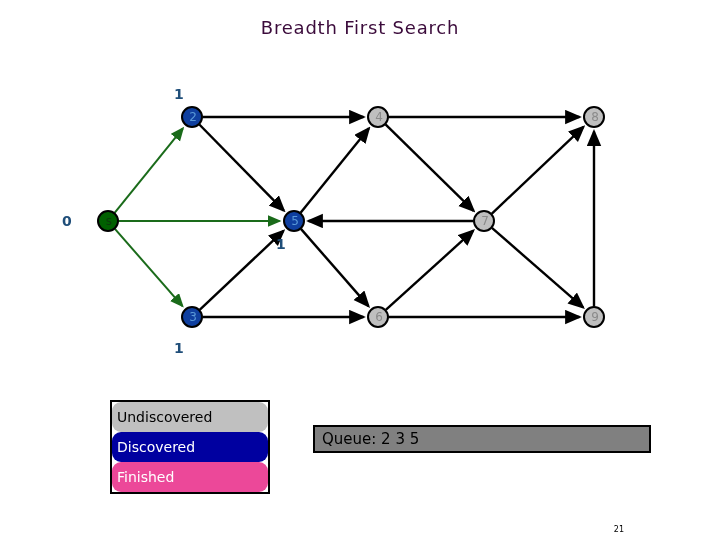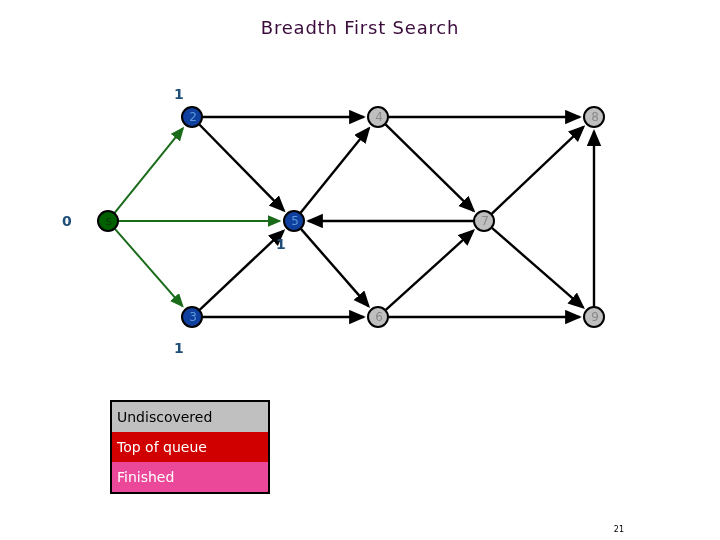--- a/index.html
+++ b/index.html
@@ -64,20 +64,21 @@
   }
   .legend-row {
     height: 30px;
     line-height: 30px;
     padding-left: 5px;
     font-family: "DejaVu Sans", sans-serif;
     font-size: 14px;
     box-sizing: border-box;
     white-space: nowrap;
     overflow: hidden;
+    border-radius: 9px;
   }
   .legend-row.undiscovered { background: #c0c0c0; color: #000000; }
   .legend-row.discovered   { background: #0000a0; color: #ffffff; }
   .legend-row.topqueue     { background: #d00000; color: #ffffff; }
   .legend-row.finished     { background: #ec4899; color: #ffffff; }
 
   
   #queue-box {
     position: absolute;
     left: 313px;
@@ -184,20 +185,23 @@
 
   <div id="dist-layer">
       <div class="node-label" style="left: 62px; top: 213px;">0</div>
       <div class="node-label" style="left: 174px; top: 86px;">1</div>
       <div class="node-label" style="left: 174px; top: 340px;">1</div>
       <div class="node-label" style="left: 276px; top: 236px;">1</div>
     </div>
 
   <div id="legend">
     <div class="legend-row undiscovered">Undiscovered</div>
-    <div class="legend-row topqueue">Top of queue</div>
+    <div class="legend-row discovered">Discovered</div>
     <div class="legend-row finished">Finished</div>
   </div>
 
+  <div id="queue-box">
+    <div id="queue-text">Queue: 2 3 5</div>
+  </div>
 
   <div id="page-number">21</div>
 
 </div>
 
 </body></html>

